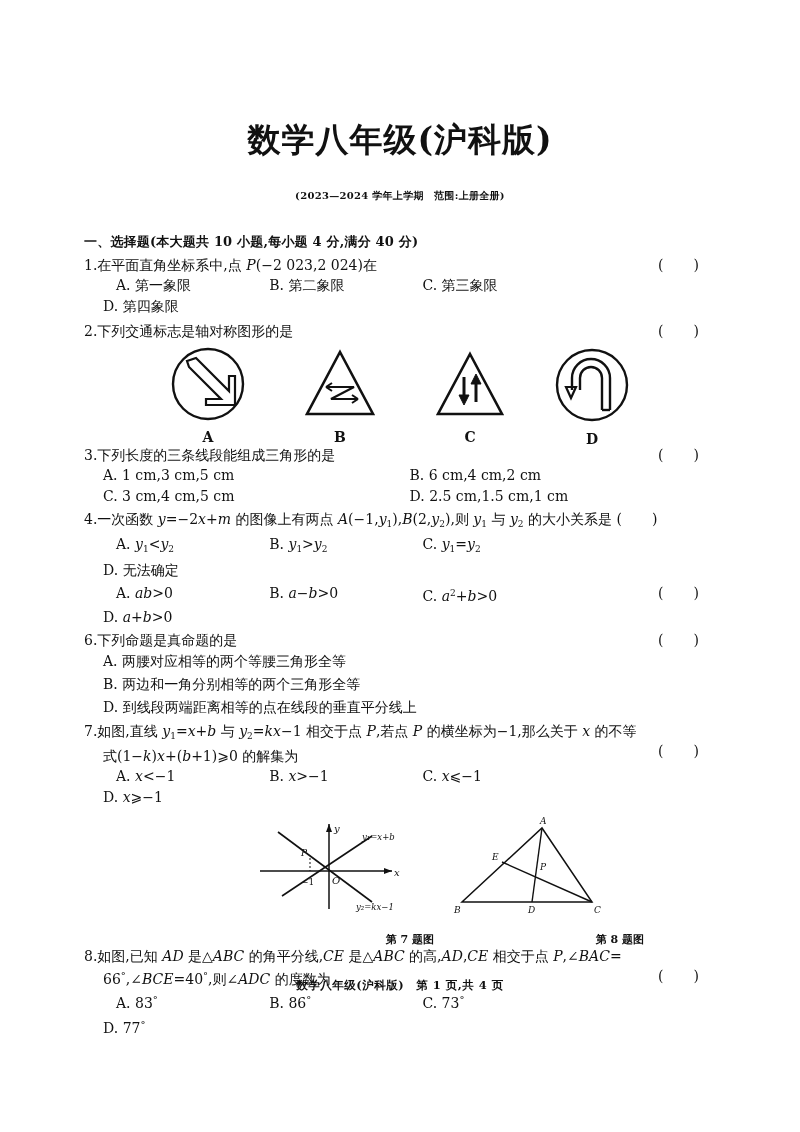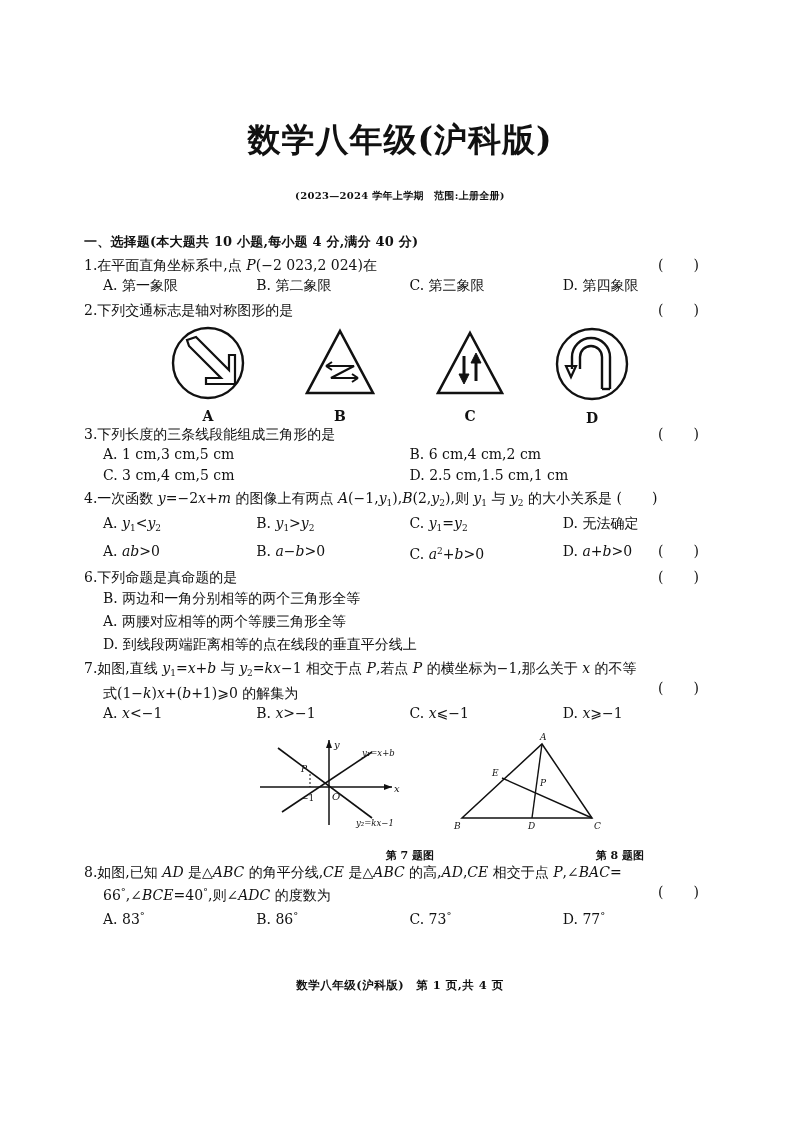--- a/index.html
+++ b/index.html
@@ -90,21 +90,21 @@
     display: block;
     padding-left: 19px;
     font-size: 14px;
     line-height: 21px;
   }
   .opts .o {
     display: inline-block;
     vertical-align: top;
   }
   .opts.c4 .o { width: 25%; }
-  .opts.c4 .o:first-child { width: 25%; }
+  .opts.c4 .o:first-child { width: 25%; margin-left: 13px; }
   .opts.c2 .o { width: 50%; }
   .opts.block .o { display: block; width: auto; line-height: 23px; }
 
   
   i, .it { font-family: "DejaVu Serif", "Liberation Serif", serif; font-style: italic; }
   .sub { font-size: 9px; vertical-align: -3px; }
   .sup { font-size: 9px; vertical-align: 5px; }
   .deg { font-size: 10px; vertical-align: 5px; }
 
   
@@ -245,22 +245,22 @@
       <span class="mark"><span class="paren"><span class="l">(</span><span>)</span></span></span>
       <span class="opts c4">
         <span class="o">A.&nbsp;<i>ab</i>&gt;0</span><span class="o">B.&nbsp;<i>a</i>−<i>b</i>&gt;0</span><span class="o">C.&nbsp;<i>a</i><span class="sup">2</span>+<i>b</i>&gt;0</span><span class="o">D.&nbsp;<i>a</i>+<i>b</i>&gt;0</span>
       </span>
     </div>
 
     <div class="q">
       <span class="q-stem"><span>6.</span>下列命题是真命题的是</span>
       <span class="mark"><span class="paren"><span class="l">(</span><span>)</span></span></span>
       <span class="opts block">
+        <span class="o">A. 两腰对应相等的两个等腰三角形全等</span>
         <span class="o">B. 两边和一角分别相等的两个三角形全等</span>
-        <span class="o">A. 两腰对应相等的两个等腰三角形全等</span>
         <span class="o">D. 到线段两端距离相等的点在线段的垂直平分线上</span>
       </span>
     </div>
 
     <div class="q">
       <span class="q-stem"><span>7.</span>如图,直线 <i>y</i><span class="sub">1</span>=<i>x</i>+<i>b</i> 与 <i>y</i><span class="sub">2</span>=<i>kx</i>−1 相交于点 <i>P</i>,若点 <i>P</i> 的横坐标为−1,那么关于 <i>x</i> 的不等</span>
       <span class="q-indent">式(1−<i>k</i>)<i>x</i>+(<i>b</i>+1)⩾0 的解集为</span>
       <span class="mark row2"><span class="paren"><span class="l">(</span><span>)</span></span></span>
       <span class="opts c4">
         <span class="o">A.&nbsp;<i>x</i>&lt;−1</span><span class="o">B.&nbsp;<i>x</i>&gt;−1</span><span class="o">C.&nbsp;<i>x</i>⩽−1</span><span class="o">D.&nbsp;<i>x</i>⩾−1</span>

